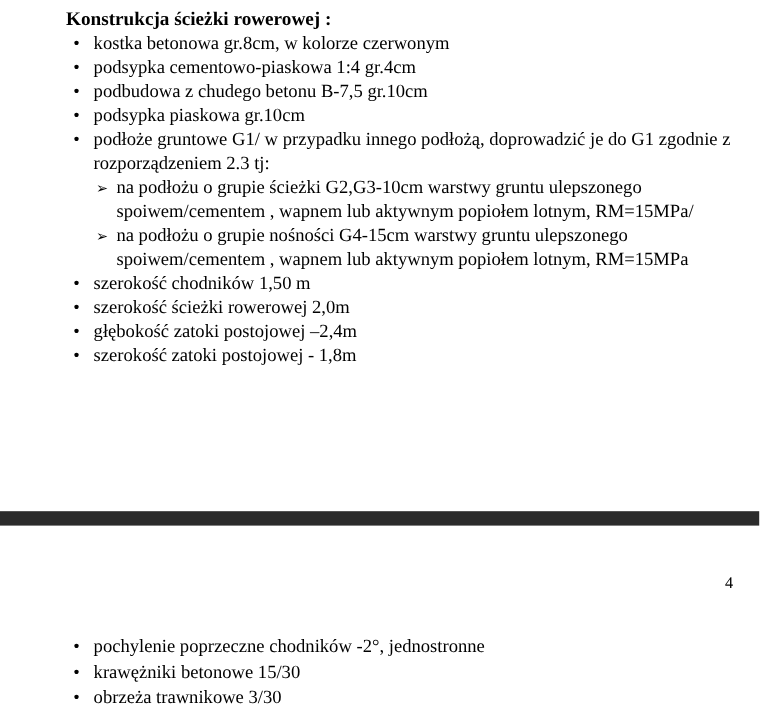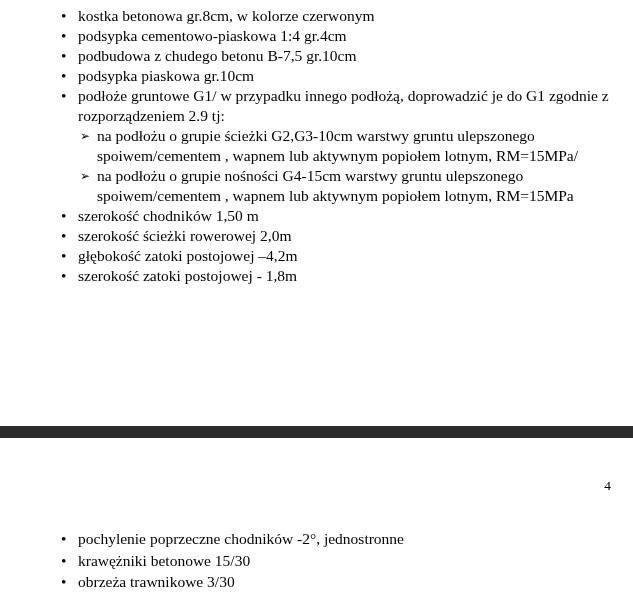--- a/index.html
+++ b/index.html
@@ -80,20 +80,21 @@
     line-height: 21.5px;
   }
 </style>
 </head>
 <body>
 
 <div class="page">
 
   <div class="block-top">
 
+    <div class="doc-heading">Konstrukcja ścieżki rowerowej :</div>
 
     <ul class="plain">
 
         <li class="li">
           <span class="marker bullet-glyph">•</span>
           <span class="li-text">kostka betonowa gr.8cm, w kolorze czerwonym</span>
         </li>
 
         <li class="li">
           <span class="marker bullet-glyph">•</span>
@@ -105,21 +106,21 @@
           <span class="li-text">podbudowa z chudego betonu B-7,5 gr.10cm</span>
         </li>
 
         <li class="li">
           <span class="marker bullet-glyph">•</span>
           <span class="li-text">podsypka piaskowa gr.10cm</span>
         </li>
 
         <li class="li">
           <span class="marker bullet-glyph">•</span>
-          <span class="li-text">podłoże gruntowe G1/ w przypadku innego podłożą, doprowadzić je do G1 zgodnie z rozporządzeniem 2.9 tj:</span>
+          <span class="li-text">podłoże gruntowe G1/ w przypadku innego podłożą, doprowadzić je do G1 zgodnie z rozporządzeniem 2.3 tj:</span>
         </li>
       </ul>
 
     <ul class="plain sub-list">
 
         <li class="li">
           <span class="marker arrow-glyph">➢</span>
           <span class="li-text">na podłożu o grupie ścieżki G2,G3-10cm warstwy gruntu ulepszonego spoiwem/cementem , wapnem lub aktywnym popiołem lotnym, RM=15MPa/</span>
         </li>
 
@@ -137,21 +138,21 @@
           <span class="li-text">szerokość chodników 1,50 m</span>
         </li>
 
         <li class="li">
           <span class="marker bullet-glyph">•</span>
           <span class="li-text">szerokość ścieżki rowerowej 2,0m</span>
         </li>
 
         <li class="li">
           <span class="marker bullet-glyph">•</span>
-          <span class="li-text">głębokość zatoki postojowej –4,2m</span>
+          <span class="li-text">głębokość zatoki postojowej –2,4m</span>
         </li>
 
         <li class="li">
           <span class="marker bullet-glyph">•</span>
           <span class="li-text">szerokość zatoki postojowej - 1,8m</span>
         </li>
       </ul>
 
   </div>
 

